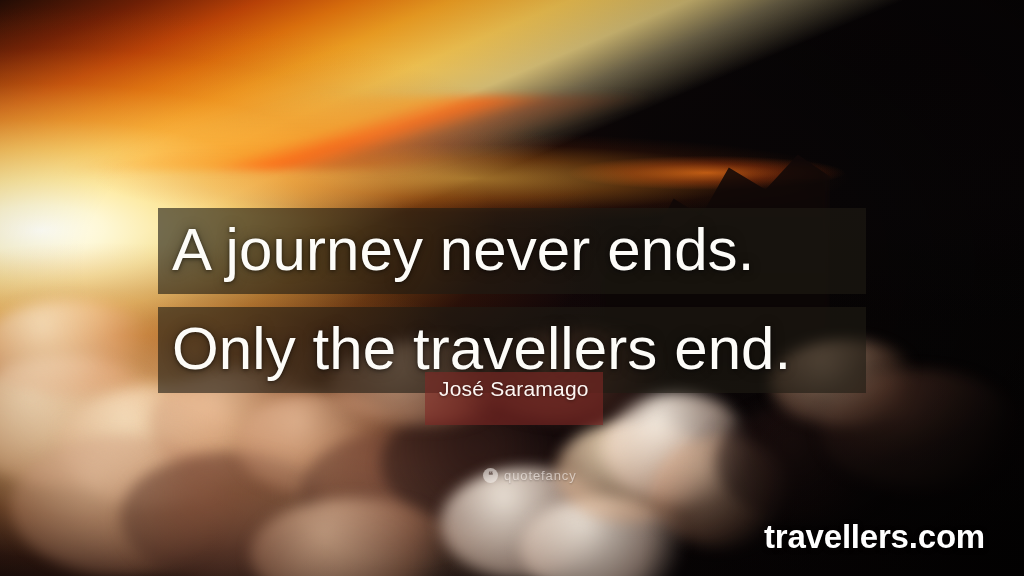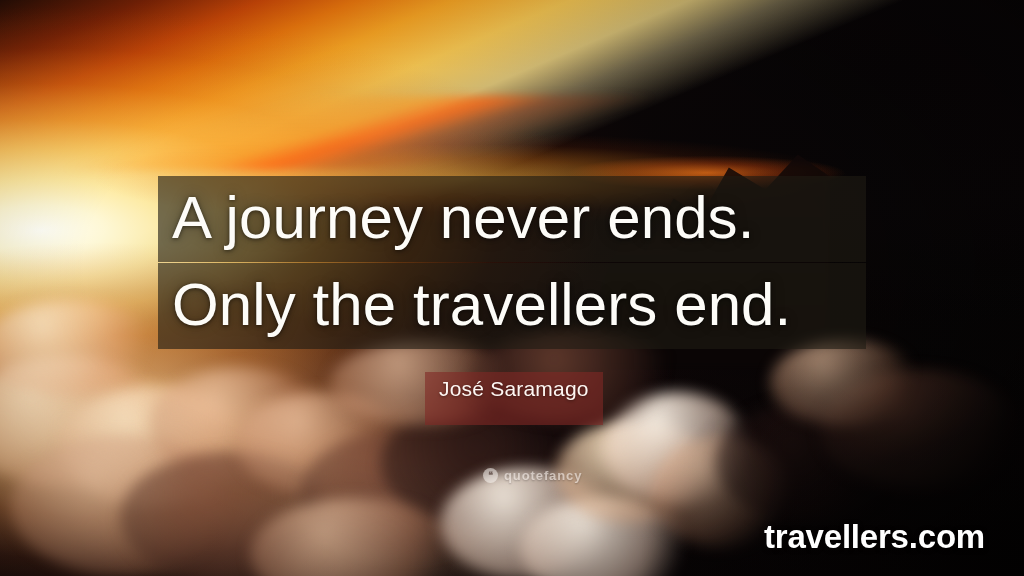--- a/index.html
+++ b/index.html
@@ -136,22 +136,23 @@
     position:relative;
     background:rgba(30,28,20,0.62);
     color:#fdfcf8;
     font-size:60px;
     font-weight:300;
     line-height:1;
     letter-spacing:0.1px;
     padding:12px 14px 14px 14px;
     white-space:nowrap;
     text-shadow:0 1px 4px rgba(0,0,0,0.55), 0 0 14px rgba(0,0,0,0.30);
-  }
-  .quote-line + .quote-line { margin-top:1px; }
+    margin-top:32px;
+  }
+  .quote-line + .quote-line { margin-top:13px; }
 
   
   .author {
     position:absolute; left:425px; top:372px;
     background:rgba(128,40,36,0.60);
     color:#fdf6f2;
     font-size:21px;
     font-weight:400;
     letter-spacing:0.2px;
     padding:5px 14px 24px 14px;
@@ -167,21 +168,21 @@
     z-index:8; opacity:0.60;
   }
   .qf-badge {
     width:15px; height:15px; border-radius:50%;
     background:rgba(248,244,240,0.92);
     display:flex; align-items:center; justify-content:center;
     font-size:9px; font-weight:700; color:#6b5a55;
     line-height:1; letter-spacing:-0.5px;
   }
   .qf-text {
-    font-size:13px; font-weight:700; color:#f3ece8;
+    font-size:13px; font-weight:400; color:#f3ece8;
     letter-spacing:0.9px;
     text-shadow:0 1px 2px rgba(0,0,0,0.4);
   }
 
   
   .site {
     position:absolute; right:39px; top:518px;
     color:#ffffff;
     font-size:33px;
     font-weight:700;

